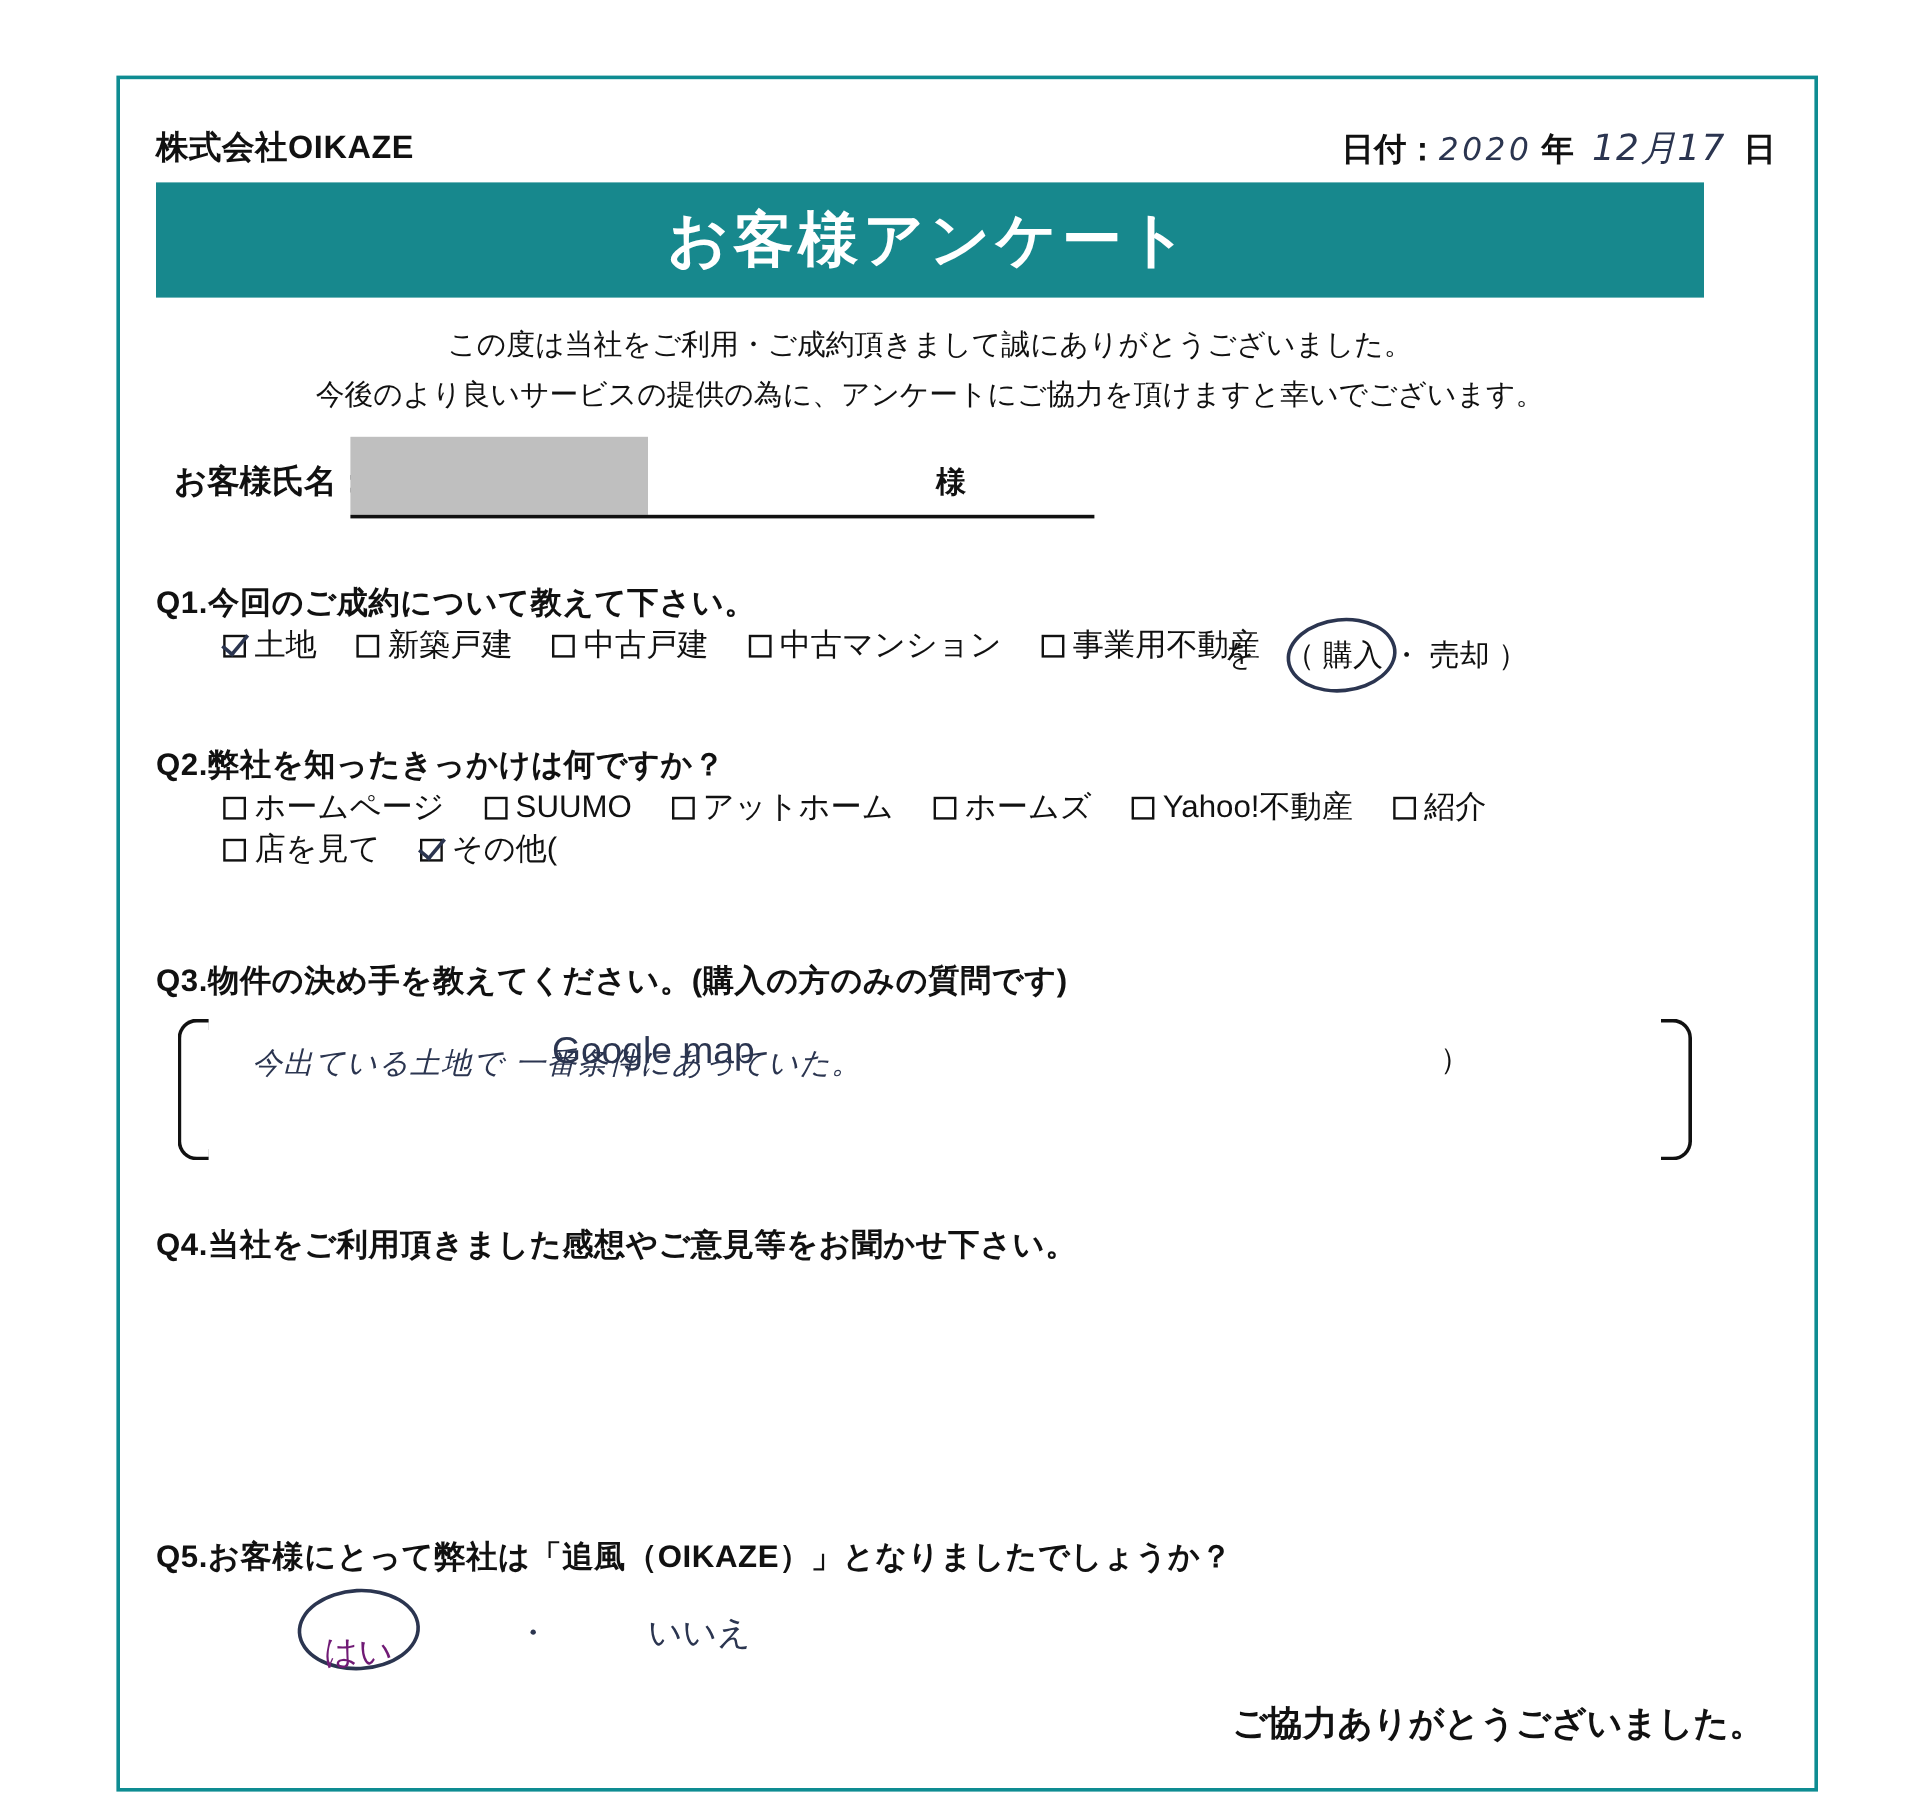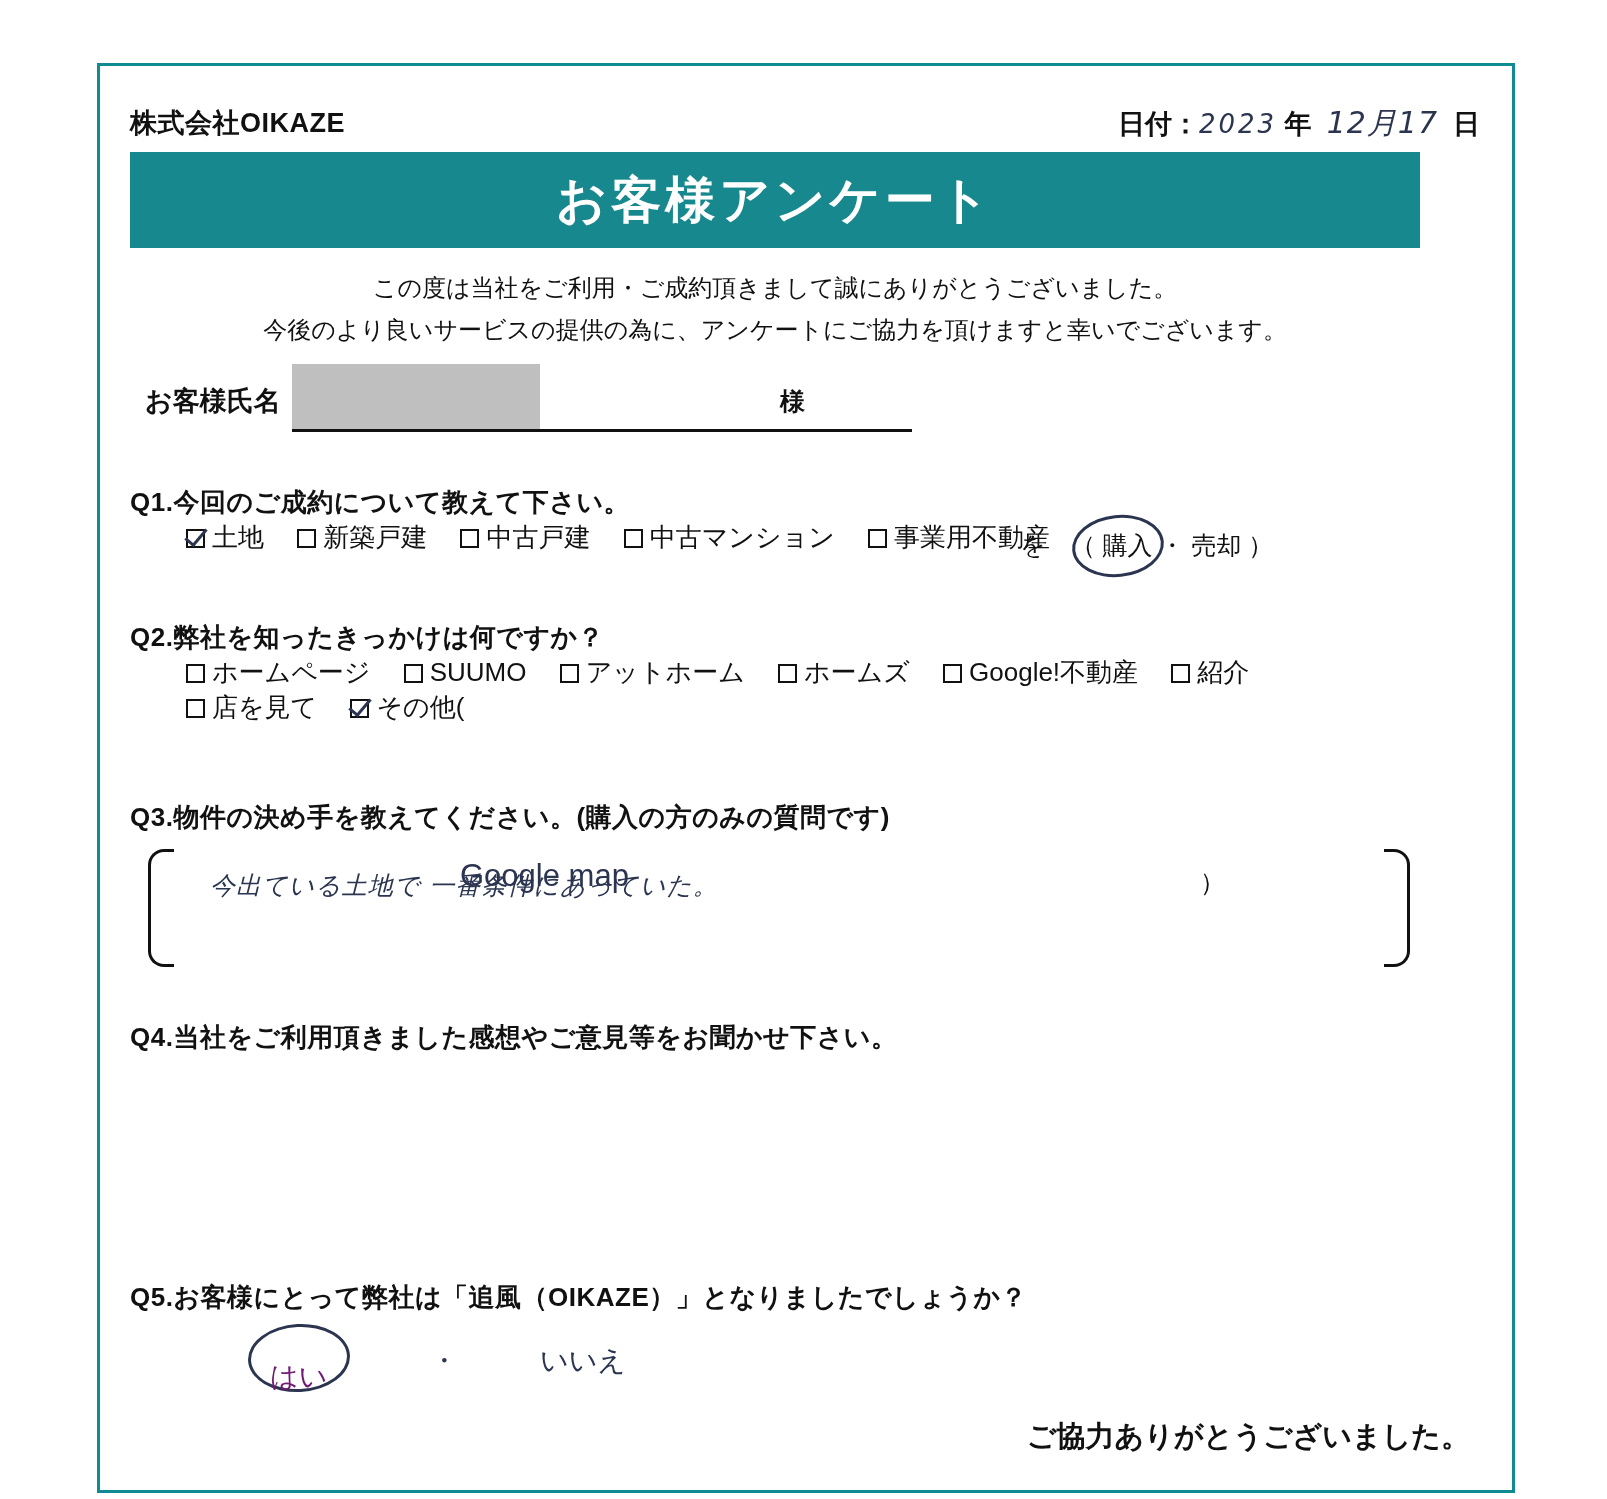--- a/index.html
+++ b/index.html
@@ -276,21 +276,21 @@
 
 <div class="page">
 
   <div class="frame"></div>
 
   <div class="inner">
 
     <div class="top-row">
       <div class="company">株式会社OIKAZE</div>
       <div class="date-block">
-        <span>日付：</span><span class="hand date-y">2023</span>&nbsp;<span>年</span>&nbsp;&nbsp;<span class="hand date-md">12月17</span>&nbsp;&nbsp;<span>日</span>
+        <span>日付：</span><span class="hand date-y">2020</span>&nbsp;<span>年</span>&nbsp;&nbsp;<span class="hand date-md">12月17</span>&nbsp;&nbsp;<span>日</span>
       </div>
     </div>
 
     <div class="title-band">
       <span class="title">お客様アンケート</span>
     </div>
 
     <div class="intro">
       <div>この度は当社をご利用・ご成約頂きまして誠にありがとうございました。</div>
       <div>今後のより良いサービスの提供の為に、アンケートにご協力を頂けますと幸いでございます。</div>
@@ -316,21 +316,21 @@
       <div class="circle-hand"></div>
     </div>
 
     <div class="q" style="top:525px;">
       <div class="q-title">Q2.弊社を知ったきっかけは何ですか？</div>
       <div class="opts" style="margin-left:56px;">
         <span class="opt"><span class="box"></span><span>ホームページ</span></span>
         <span class="opt"><span class="box"></span><span>SUUMO</span></span>
         <span class="opt"><span class="box"></span><span>アットホーム</span></span>
         <span class="opt"><span class="box"></span><span>ホームズ</span></span>
-        <span class="opt"><span class="box"></span><span>Google!不動産</span></span>
+        <span class="opt"><span class="box"></span><span>Yahoo!不動産</span></span>
         <span class="opt"><span class="box"></span><span>紹介</span></span>
       </div>
       <div class="opts" style="margin-left:56px;">
         <span class="opt"><span class="box"></span><span>店を見て</span></span>
         <span class="opt"><span class="box checked"></span><span>その他(</span></span>
       </div>
       <div class="google-hand">Google map</div>
       <div class="paren-right">）</div>
     </div>
 

